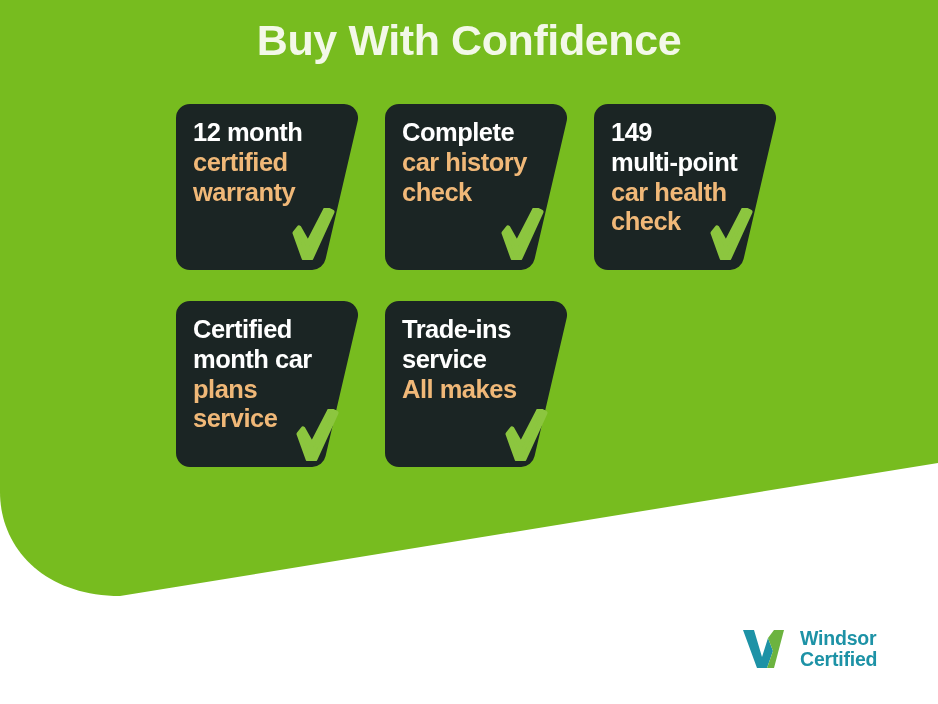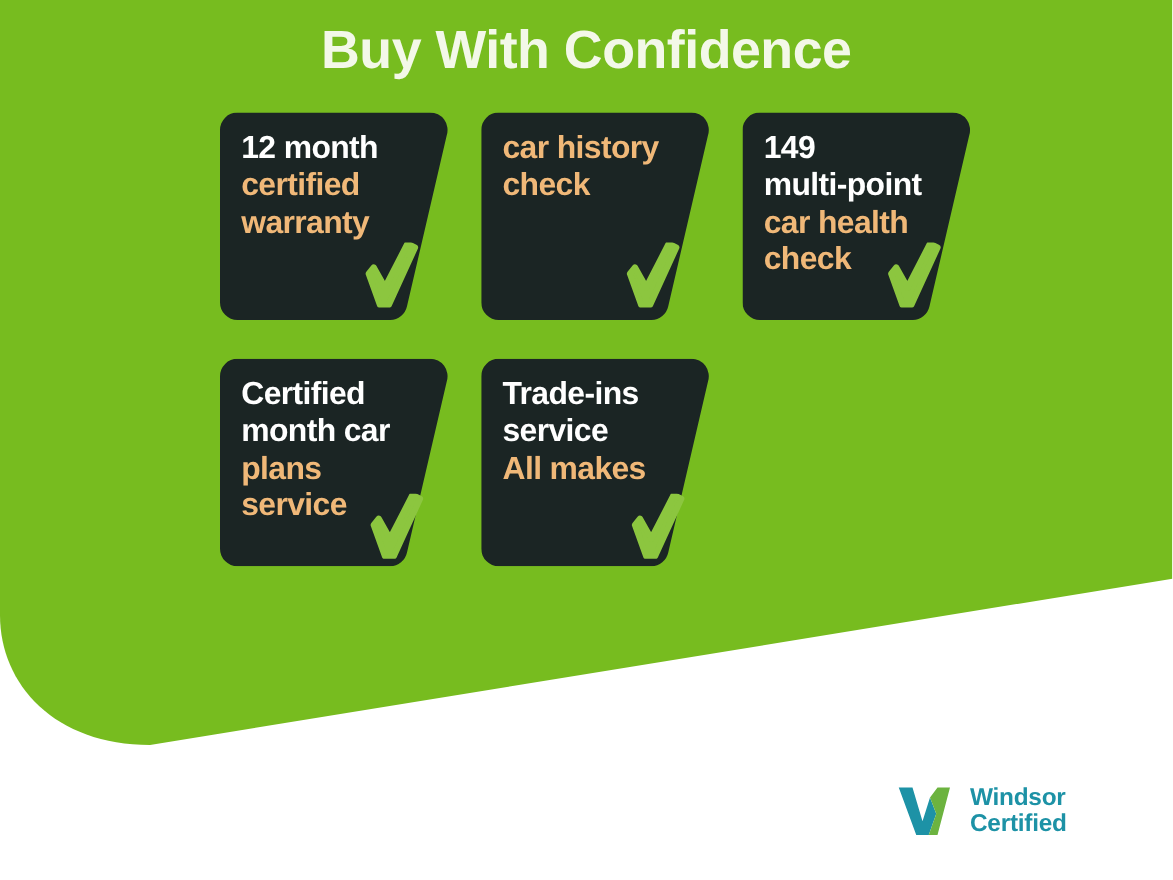--- a/index.html
+++ b/index.html
@@ -35,21 +35,21 @@
     font-size: 43px;
     font-weight: bold;
     letter-spacing: -0.4px;
     color: #f3f8e8;
   }
 
   
   #cards {
     position: absolute;
     left: 176px;
-    top: 90px;
+    top: 104px;
     width: 600px;
   }
   .card-row {
     display: flex;
     gap: 26px;
   }
   .card-row + .card-row { margin-top: 31px; }
 
   .card {
     position: relative;
@@ -81,21 +81,21 @@
     position: absolute;
     width: 44px;
     height: 52px;
   }
   .tick.r0 { right: 24px; bottom: 10px; }
   .tick.r1 { right: 20px; bottom: 6px; }
 
   
   #logo {
     position: absolute;
-    left: 717px;
+    left: 741px;
     top: 627px;
     display: flex;
     align-items: center;
     gap: 9px;
   }
   #logo-mark { width: 50px; height: 44px; display: block; }
   #logo-words {
     font-size: 19.5px;
     font-weight: bold;
     line-height: 1.06;
@@ -131,20 +131,21 @@
         <svg class="tick r0" viewBox="0 0 44 52" xmlns="http://www.w3.org/2000/svg">
           <path d="M4,25 L8,20 L17,36 L35,1 L41,4 L20,50 L13,50 Z" fill="#8cc63f" stroke="#8cc63f" stroke-width="5" stroke-linejoin="round"></path>
         </svg>
       </div>
 
       <div class="card">
         <svg class="card-shape" viewBox="0 0 183 166" xmlns="http://www.w3.org/2000/svg">
           <path d="M14,0 H168 a14,14 0 0 1 13.4,18.2 L149.6,155 a14,14 0 0 1 -13.4,11 H14 a14,14 0 0 1 -14,-14 V14 a14,14 0 0 1 14,-14 Z" fill="#1b2524"></path>
         </svg>
         <div class="card-text">
+          <span class="ln-white">Complete</span>
           <span class="ln-orange">car history</span>
           <span class="ln-orange">check</span>
         </div>
         <svg class="tick r0" viewBox="0 0 44 52" xmlns="http://www.w3.org/2000/svg">
           <path d="M4,25 L8,20 L17,36 L35,1 L41,4 L20,50 L13,50 Z" fill="#8cc63f" stroke="#8cc63f" stroke-width="5" stroke-linejoin="round"></path>
         </svg>
       </div>
 
       <div class="card">
         <svg class="card-shape" viewBox="0 0 183 166" xmlns="http://www.w3.org/2000/svg">

